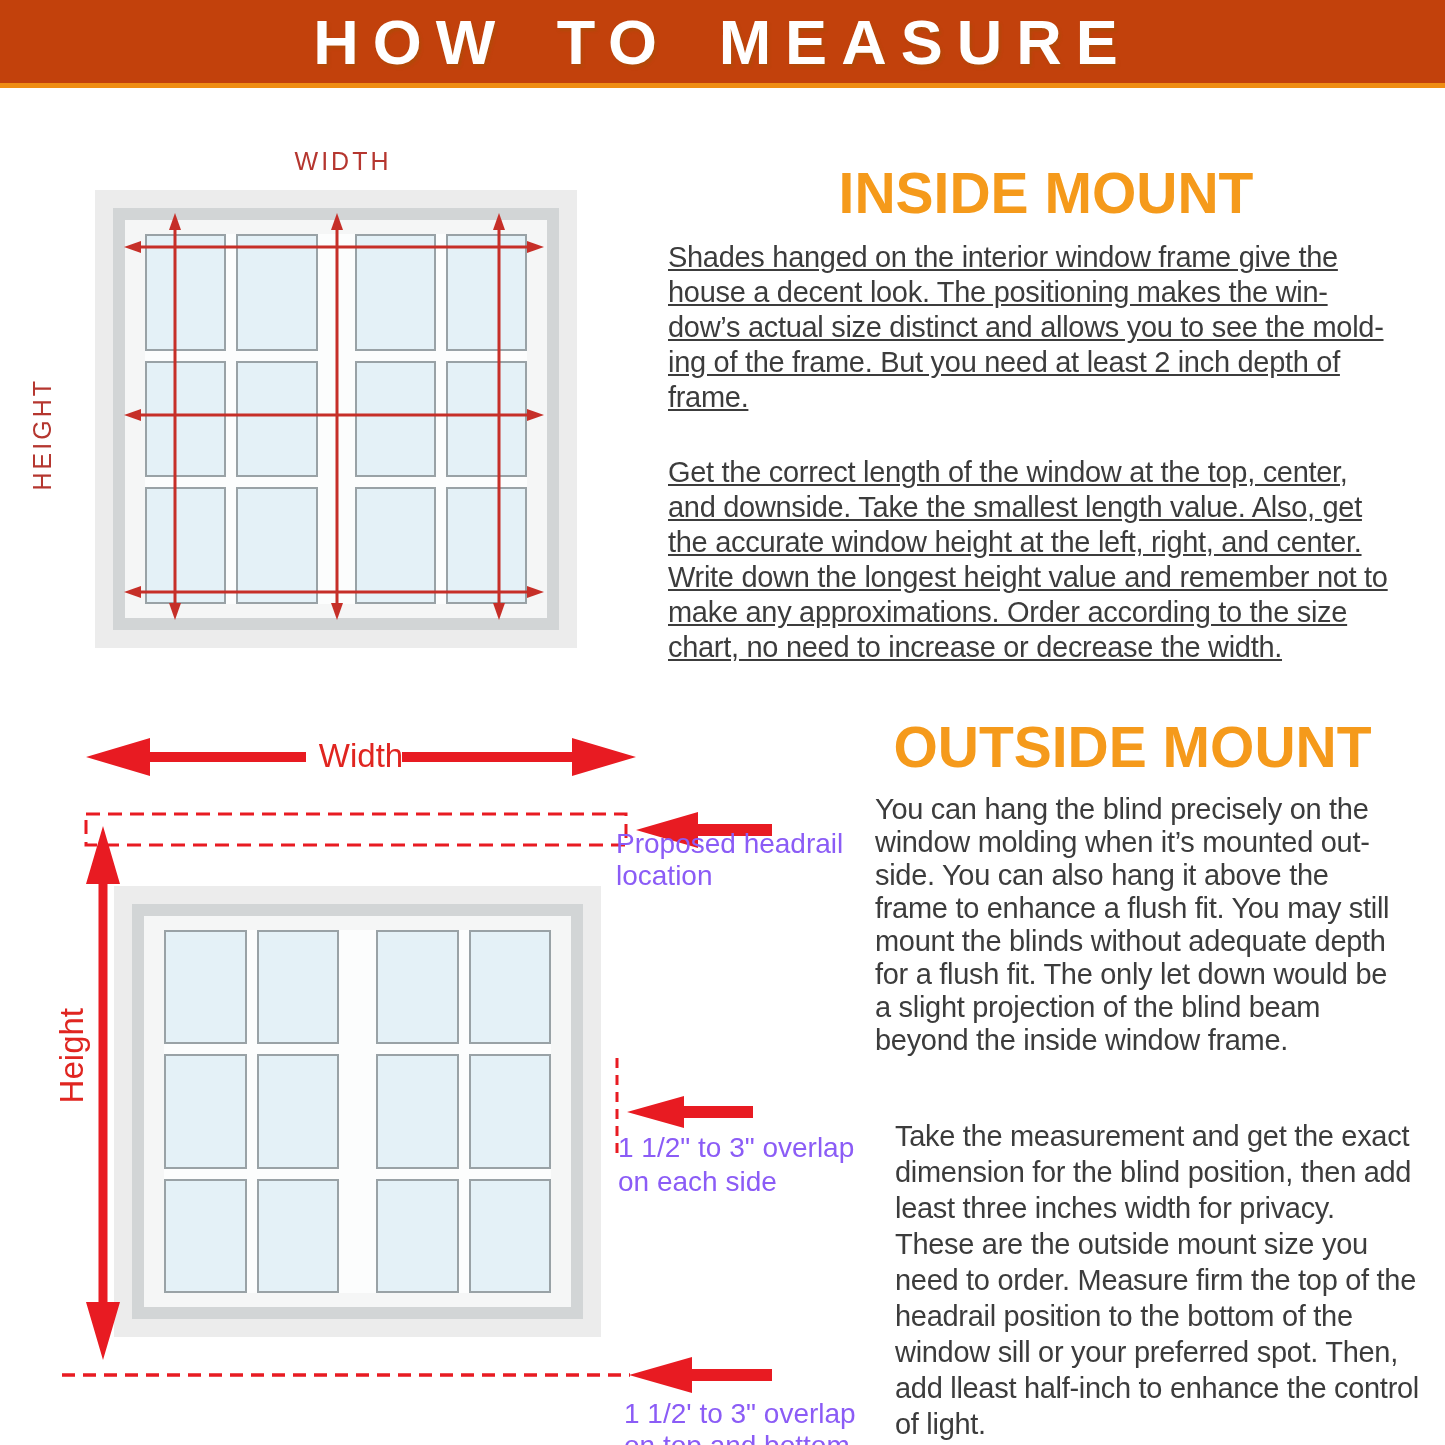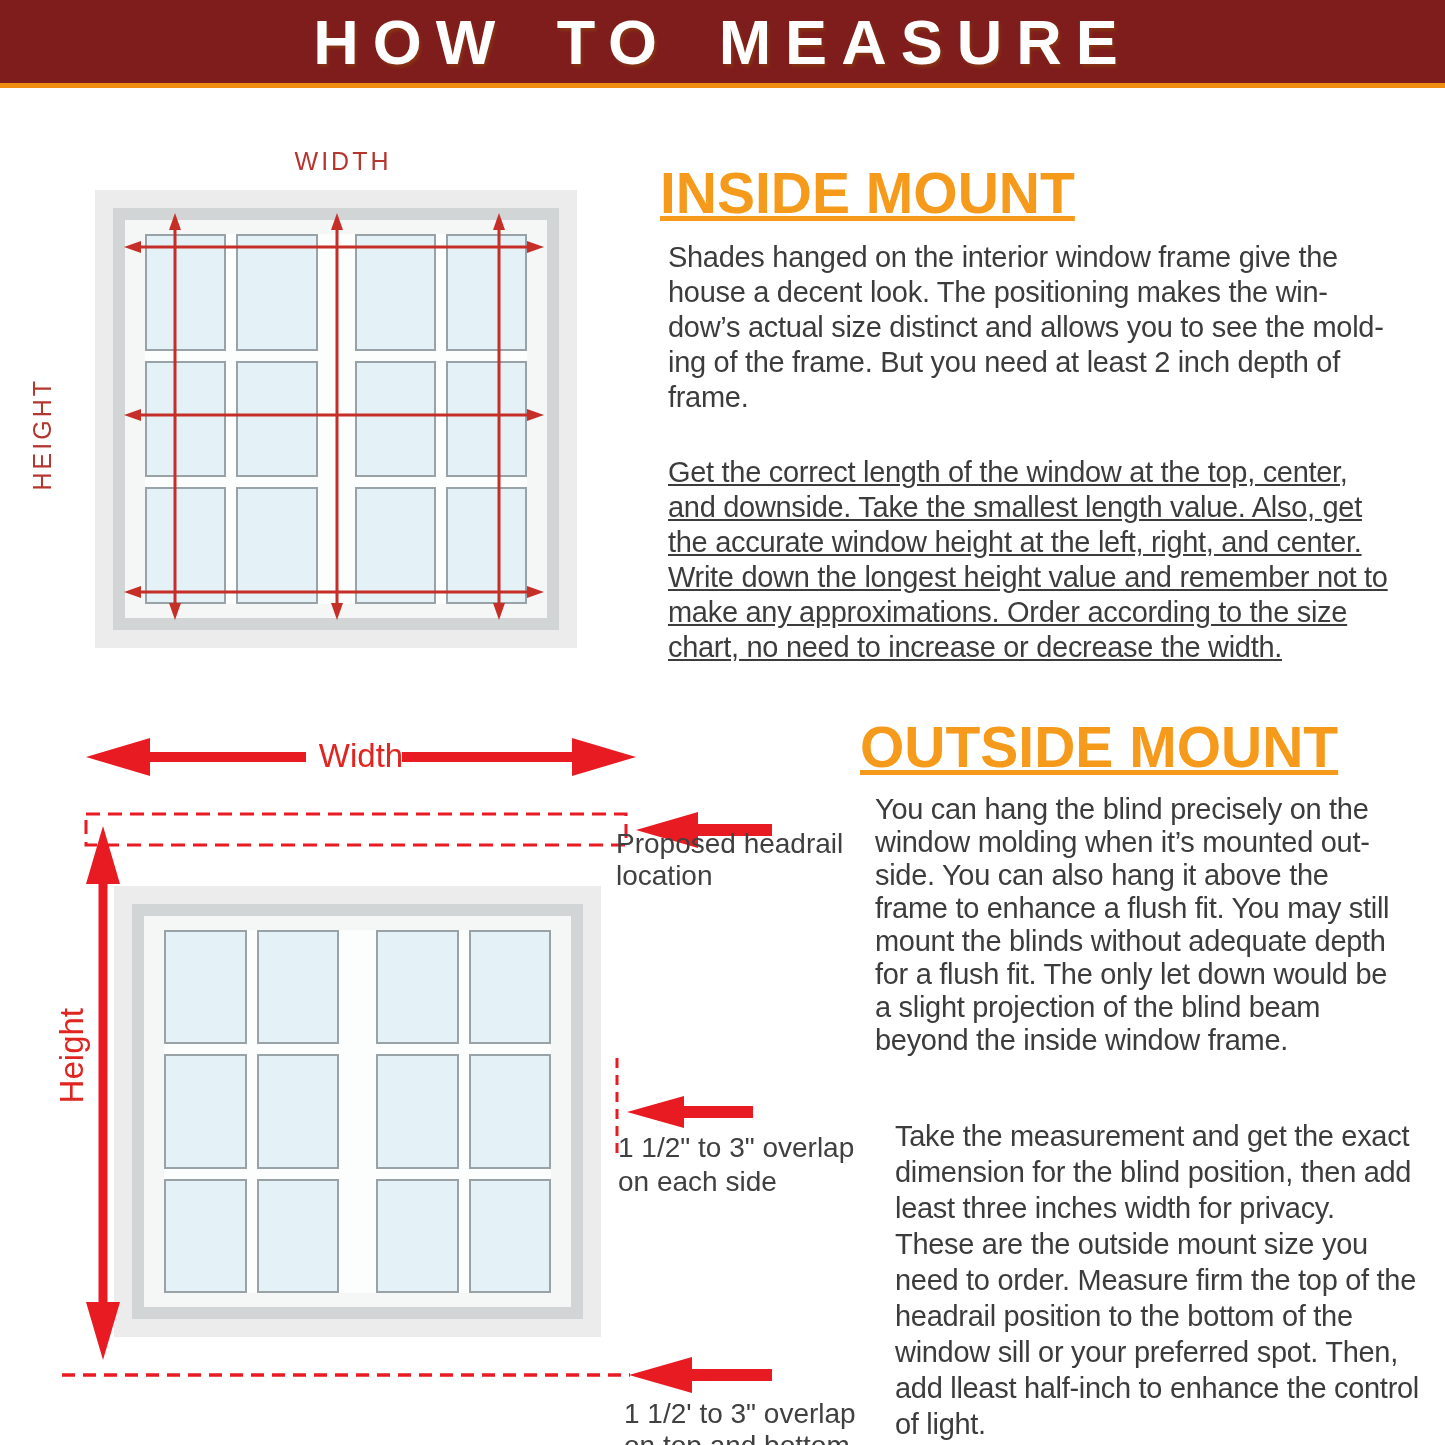--- a/index.html
+++ b/index.html
@@ -3,42 +3,42 @@
 <meta charset="utf-8">
 <style>
   html,body{margin:0;padding:0;background:#ffffff;}
   #canvas{
     position:relative;width:1445px;height:1445px;overflow:hidden;
     background:#ffffff;font-family:"Liberation Sans","DejaVu Sans",sans-serif;
   }
   
   .header{
     position:absolute;left:0;top:0;width:1445px;height:88px;
-    background:#7f1d1d;border-bottom:5px solid #ef8d13;
+    background:#c2410c;border-bottom:5px solid #ef8d13;
     display:flex;align-items:center;justify-content:center;box-sizing:border-box;
   }
   .header h1{
     margin:0;color:#ffffff;font-size:63px;font-weight:bold;
     letter-spacing:14px;word-spacing:16px;
     text-shadow:2px 3px 3px rgba(150,90,0,0.35);
   }
   
   .mount-heading{
-    position:absolute;color:#F59A1B;
-    font-size:57px;font-weight:bold;letter-spacing:0px;text-decoration:underline;
+    position:absolute;text-align:center;color:#F59A1B;
+    font-size:57px;font-weight:bold;letter-spacing:0px;
   }
   .body-text{
     position:absolute;color:#3c3c3c;font-size:29px;letter-spacing:-0.3px;
     white-space:pre-line;
   }
   
   .lbl{position:absolute;white-space:pre-line;}
   .lbl-dark-red{color:#B5362F;}
   .lbl-bright-red{color:#E02520;}
-  .lbl-note-red{color:#404040;}
+  .lbl-note-red{color:#8b5cf6;}
   .v-label{writing-mode:vertical-rl;transform:rotate(180deg);}
   
   .window{position:absolute;background:#ECECEC;padding:18px;box-sizing:border-box;}
   .ring2{background:#D2D5D6;padding:12px;width:100%;height:100%;box-sizing:border-box;}
   .frame{background:#F5F6F6;padding:14px 20px;width:100%;height:100%;box-sizing:border-box;}
   .sashes{display:flex;width:100%;height:100%;background:#FCFDFD;}
   .sash{flex:1;display:grid;grid-template-columns:1fr 1fr;grid-template-rows:1fr 1fr 1fr;gap:10px;}
   .divider{width:37px;flex:0 0 auto;}
   .pane{background:#E4F1F7;border:2px solid #99A2A6;box-sizing:border-box;}
   
@@ -156,21 +156,21 @@
   <div class="lbl lbl-bright-red v-label" style="left:53px;top:1008px;font-size:33px;">Height</div>
 
   <div class="lbl lbl-note-red" style="left:616px;top:828px;font-size:28px;line-height:32px;">Proposed headrail
 location</div>
   <div class="lbl lbl-note-red" style="left:618px;top:1131px;font-size:28px;line-height:34px;">1 1/2" to 3" overlap
 on each side</div>
   <div class="lbl lbl-note-red" style="left:624px;top:1398px;font-size:28px;line-height:32px;">1 1/2' to 3" overlap
 on top and bottom</div>
 
   <div class="mount-heading" style="left:660px;top:160px;width:772px;">INSIDE MOUNT</div>
-  <div class="body-text" style="left:668px;top:240px;width:760px;line-height:35px;">Shades hanged on the interior window frame give the
+  <div class="body-text" style="left:668px;top:240px;width:760px;line-height:35px;text-decoration:underline;">Shades hanged on the interior window frame give the
 house a decent look. The positioning makes the win-
 dow’s actual size distinct and allows you to see the mold-
 ing of the frame. But you need at least 2 inch depth of
 frame.</div>
   <div class="body-text" style="left:668px;top:455px;width:760px;line-height:35px;text-decoration:underline;">Get the correct length of the window at the top, center,
 and downside. Take the smallest length value. Also, get
 the accurate window height at the left, right, and center.
 Write down the longest height value and remember not to
 make any approximations. Order according to the size
 chart, no need to increase or decrease the width.</div>

